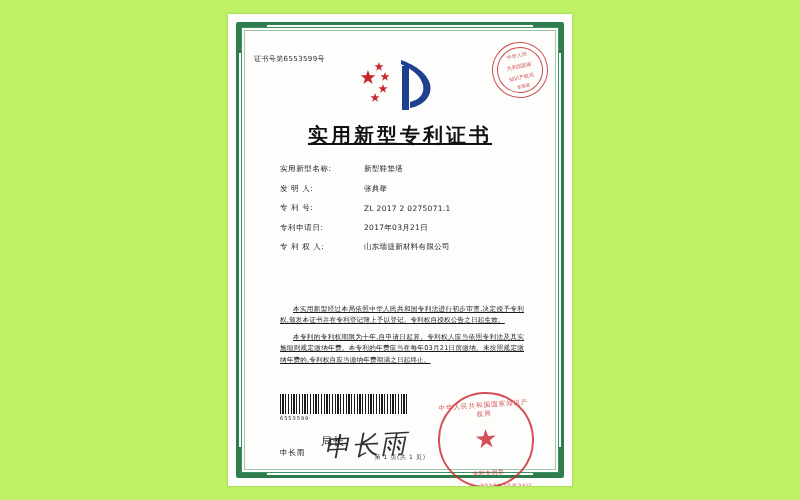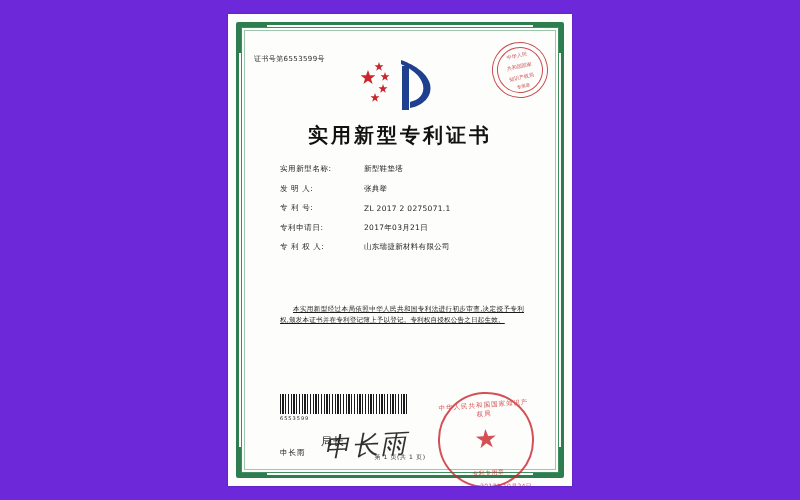--- a/index.html
+++ b/index.html
@@ -9,21 +9,21 @@
     width: 800px;
     height: 500px;
     overflow: hidden;
     font-family: "DejaVu Sans", sans-serif;
   }
 
   .page {
     position: relative;
     width: 800px;
     height: 500px;
-    background: #6d28d9;
+    background: #bef264;
   }
 
   
   .sheet {
     position: absolute;
     left: 228px;
     top: 14px;
     width: 344px;
     height: 472px;
     background: #fdfdfb;
@@ -150,20 +150,21 @@
   .title {
     position: absolute;
     top: 86px;
     width: 100%;
     text-align: center;
     font-size: 20px;
     font-weight: bold;
     letter-spacing: 3px;
     color: #111;
     font-family: "DejaVu Serif", serif;
+    text-decoration: underline;
   }
 
   
   .fields {
     position: absolute;
     top: 128px;
     left: 30px;
     right: 26px;
   }
   .field {
@@ -371,20 +372,21 @@
           <span class="val">2017年03月21日</span>
         </div>
         <div class="field">
           <span class="lbl">专 利 权 人:</span>
           <span class="val">山东瑞捷新材料有限公司</span>
         </div>
       </div>
 
       <div class="body-text">
         <p>本实用新型经过本局依照中华人民共和国专利法进行初步审查,决定授予专利权,颁发本证书并在专利登记簿上予以登记。专利权自授权公告之日起生效。</p>
+        <p>本专利的专利权期限为十年,自申请日起算。专利权人应当依照专利法及其实施细则规定缴纳年费。本专利的年费应当在每年03月21日前缴纳。未按照规定缴纳年费的,专利权自应当缴纳年费期满之日起终止。</p>
       </div>
 
       <div class="barcode"></div>
       <div class="barcode-num">6553599</div>
 
       <div class="sig-label">局长</div>
       <div class="sig-name">申长雨</div>
       <div class="sig-script">申长雨</div>
 
       <div class="big-seal">

